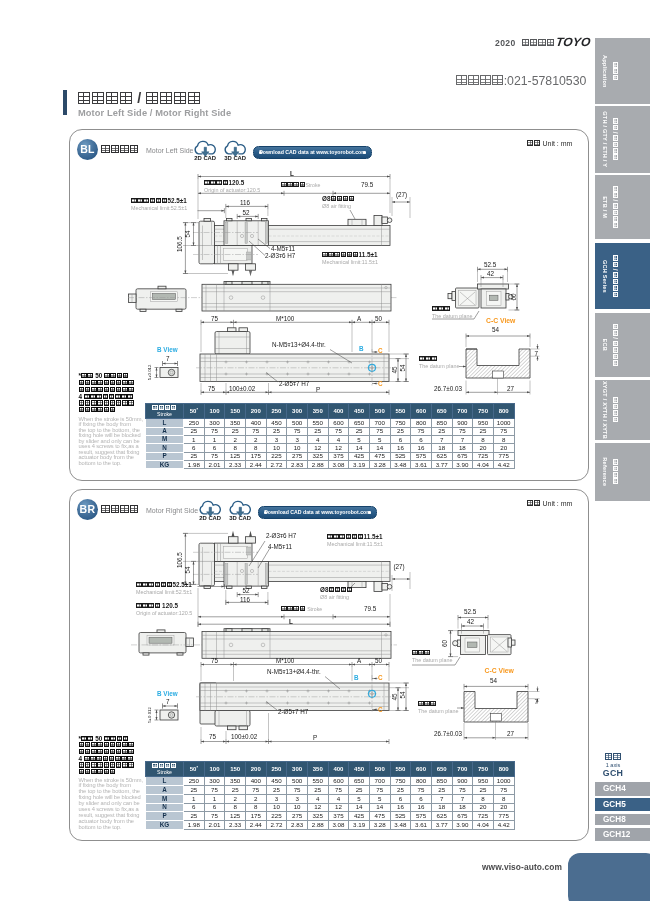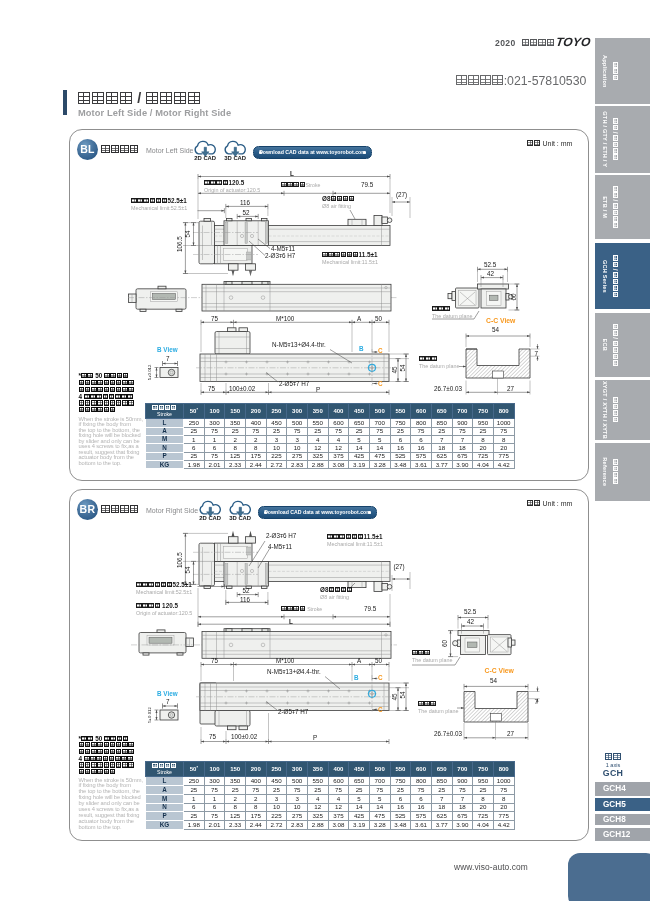--- a/index.html
+++ b/index.html
@@ -452,21 +452,21 @@
   </div>
 
 <div class="gt" style="top:781.9px;height:14.5px;line-height:14.5px;background:#a0a4aa;">GCH4</div>
 
 <div class="gt" style="top:797.5px;height:13.5px;line-height:13.5px;background:#3a6186;">GCH5</div>
 
 <div class="gt" style="top:813.7px;height:11.8px;line-height:11.8px;background:#a0a4aa;">GCH8</div>
 
 <div class="gt" style="top:827.7px;height:13.6px;line-height:13.6px;background:#a0a4aa;">GCH12</div>
 
-<div class="abs" style="left:420px;top:861.5px;width:142px;text-align:center;font-size:8.4px;font-weight:normal;color:#4b4b4d;letter-spacing:.1px;">www.viso-auto.com</div>
+<div class="abs" style="left:420px;top:861.5px;width:142px;text-align:right;font-size:8.4px;font-weight:bold;color:#4b4b4d;letter-spacing:.1px;">www.viso-auto.com</div>
 
 <div class="abs" style="left:568px;top:853px;width:90px;height:55px;border-radius:12px;background:#4b6d90;filter:blur(0.6px);"></div>
 <svg class="abs" style="left:0;top:0;" width="650" height="901" viewBox="0 0 650 901">
 <defs>
       <pattern id="hp" width="2.6" height="2.6" patternUnits="userSpaceOnUse" patternTransform="rotate(45)">
         <line x1="0" y1="0" x2="0" y2="2.6" stroke="#888" stroke-width="0.7"></line>
       </pattern>
     </defs>
 <style>
 .o{fill:#eff0ee;stroke:#3b3b3b;stroke-width:0.8;}

